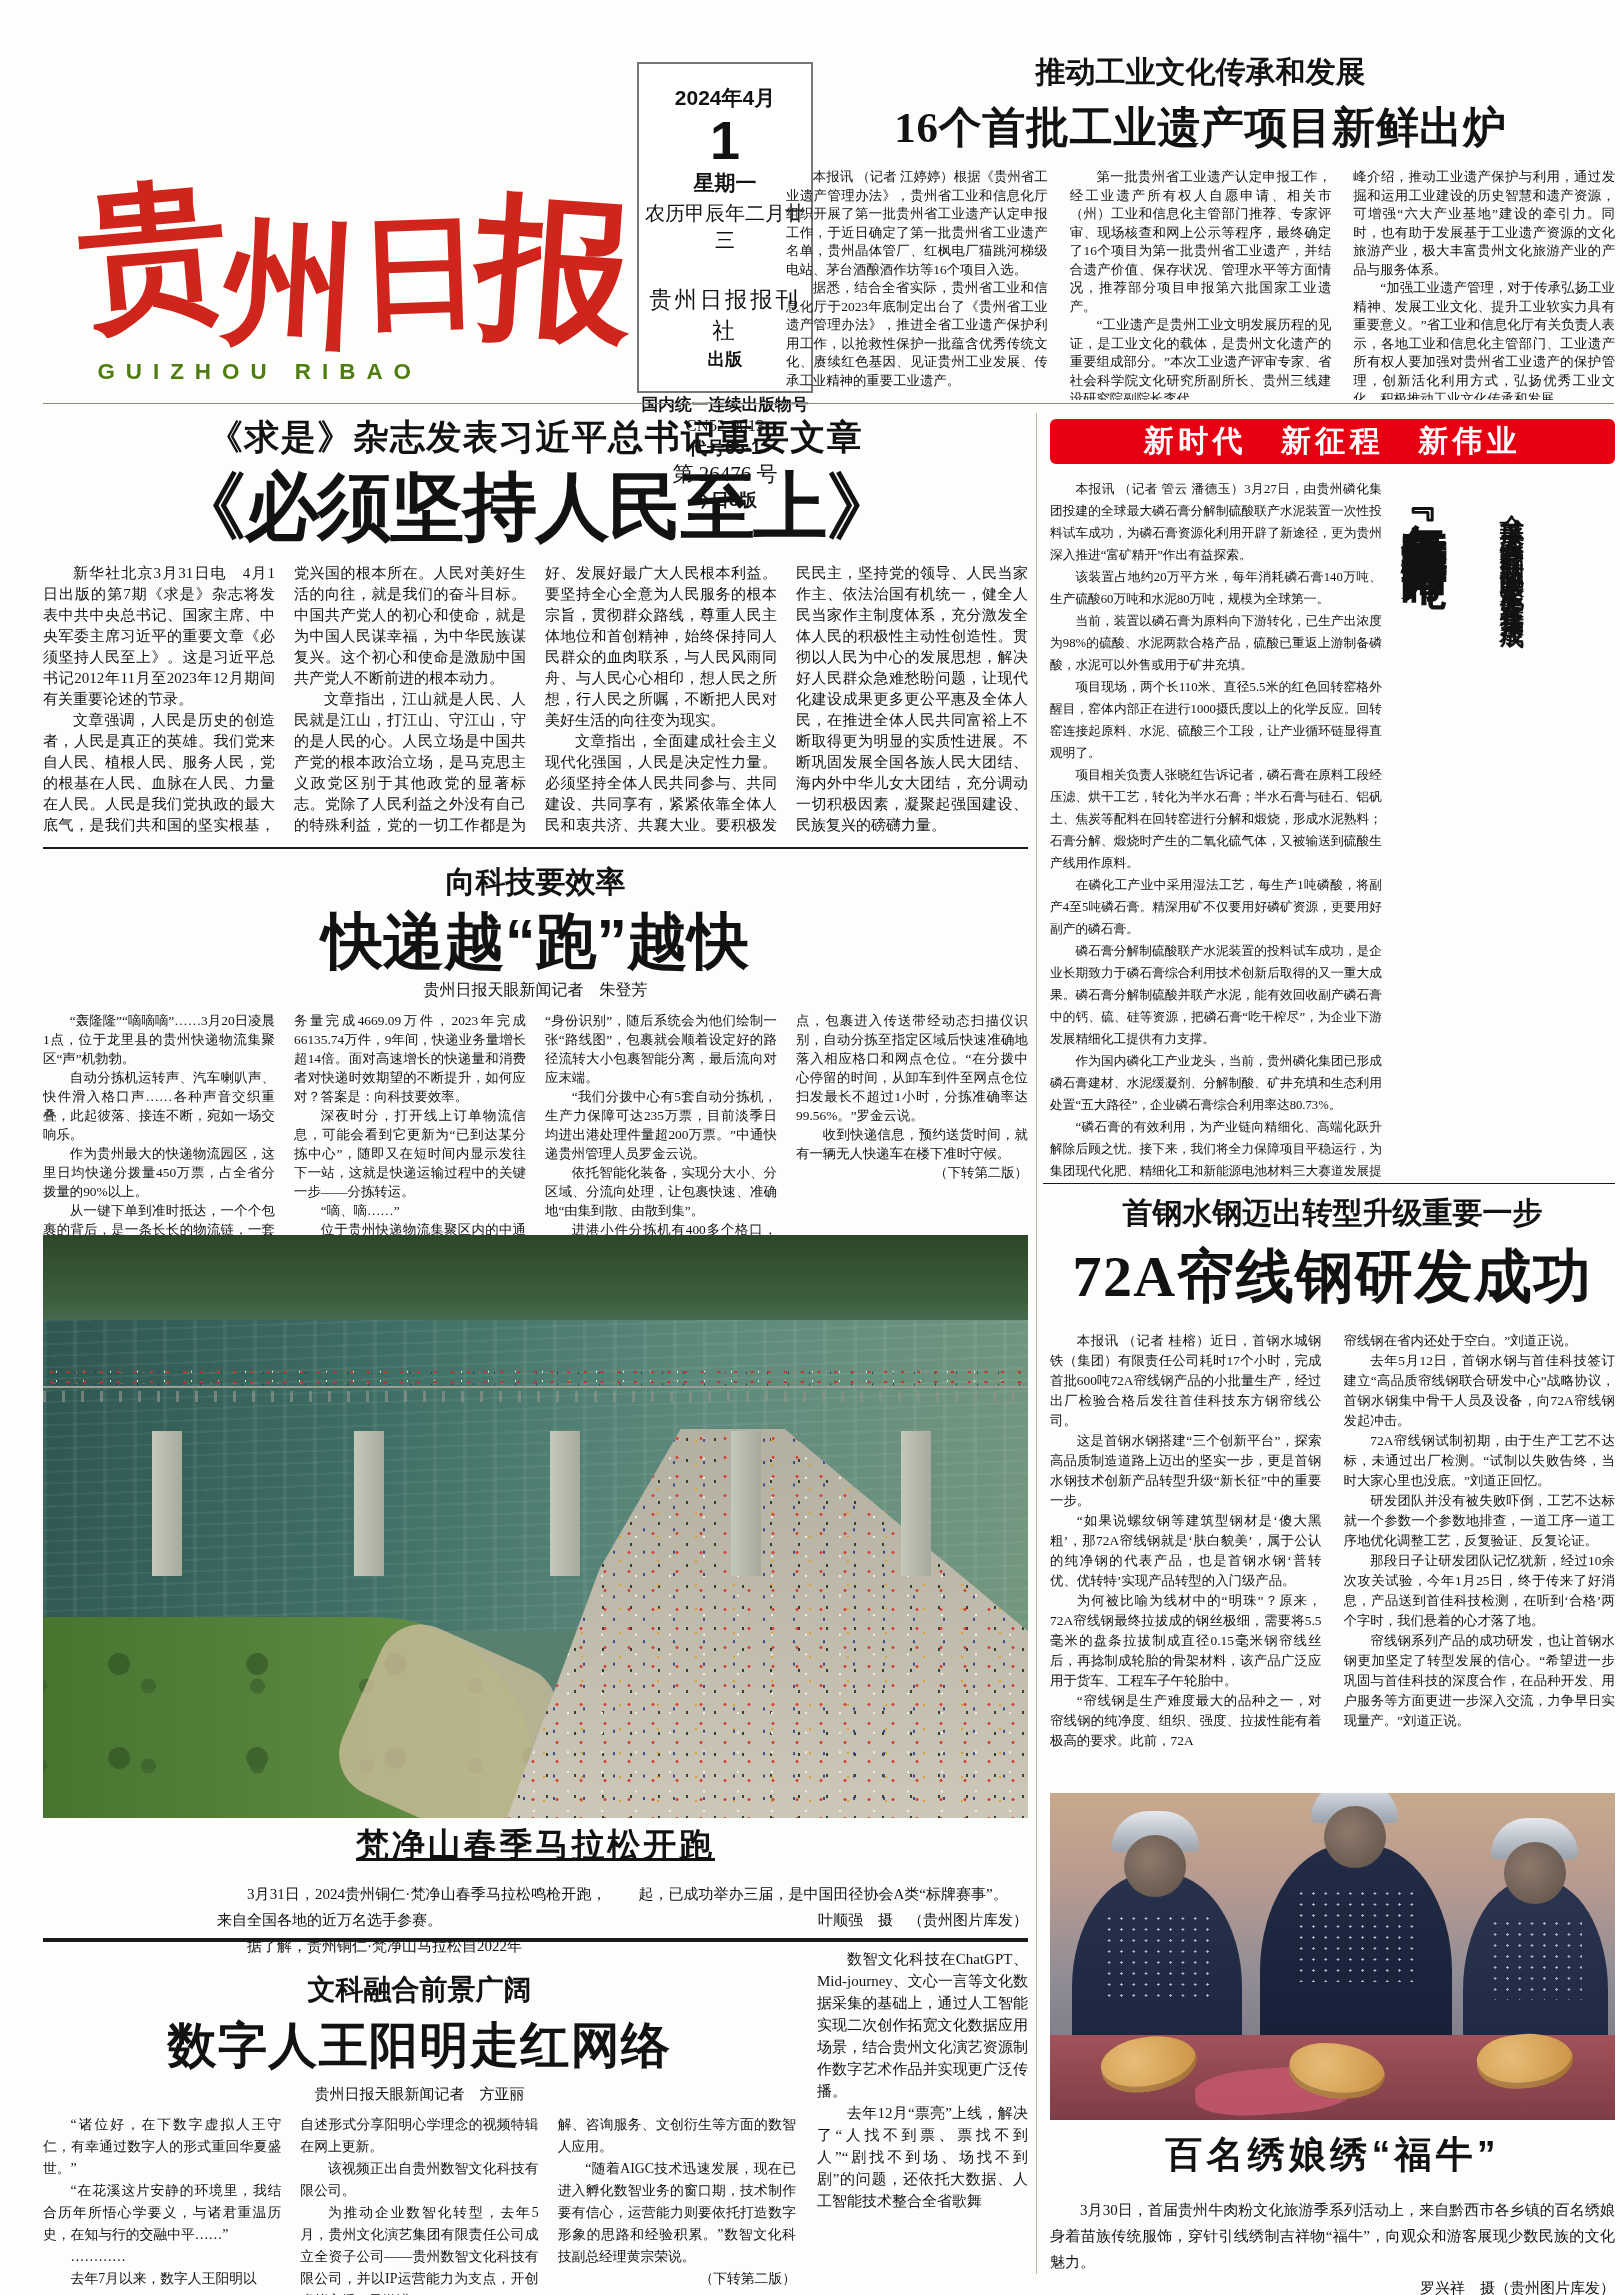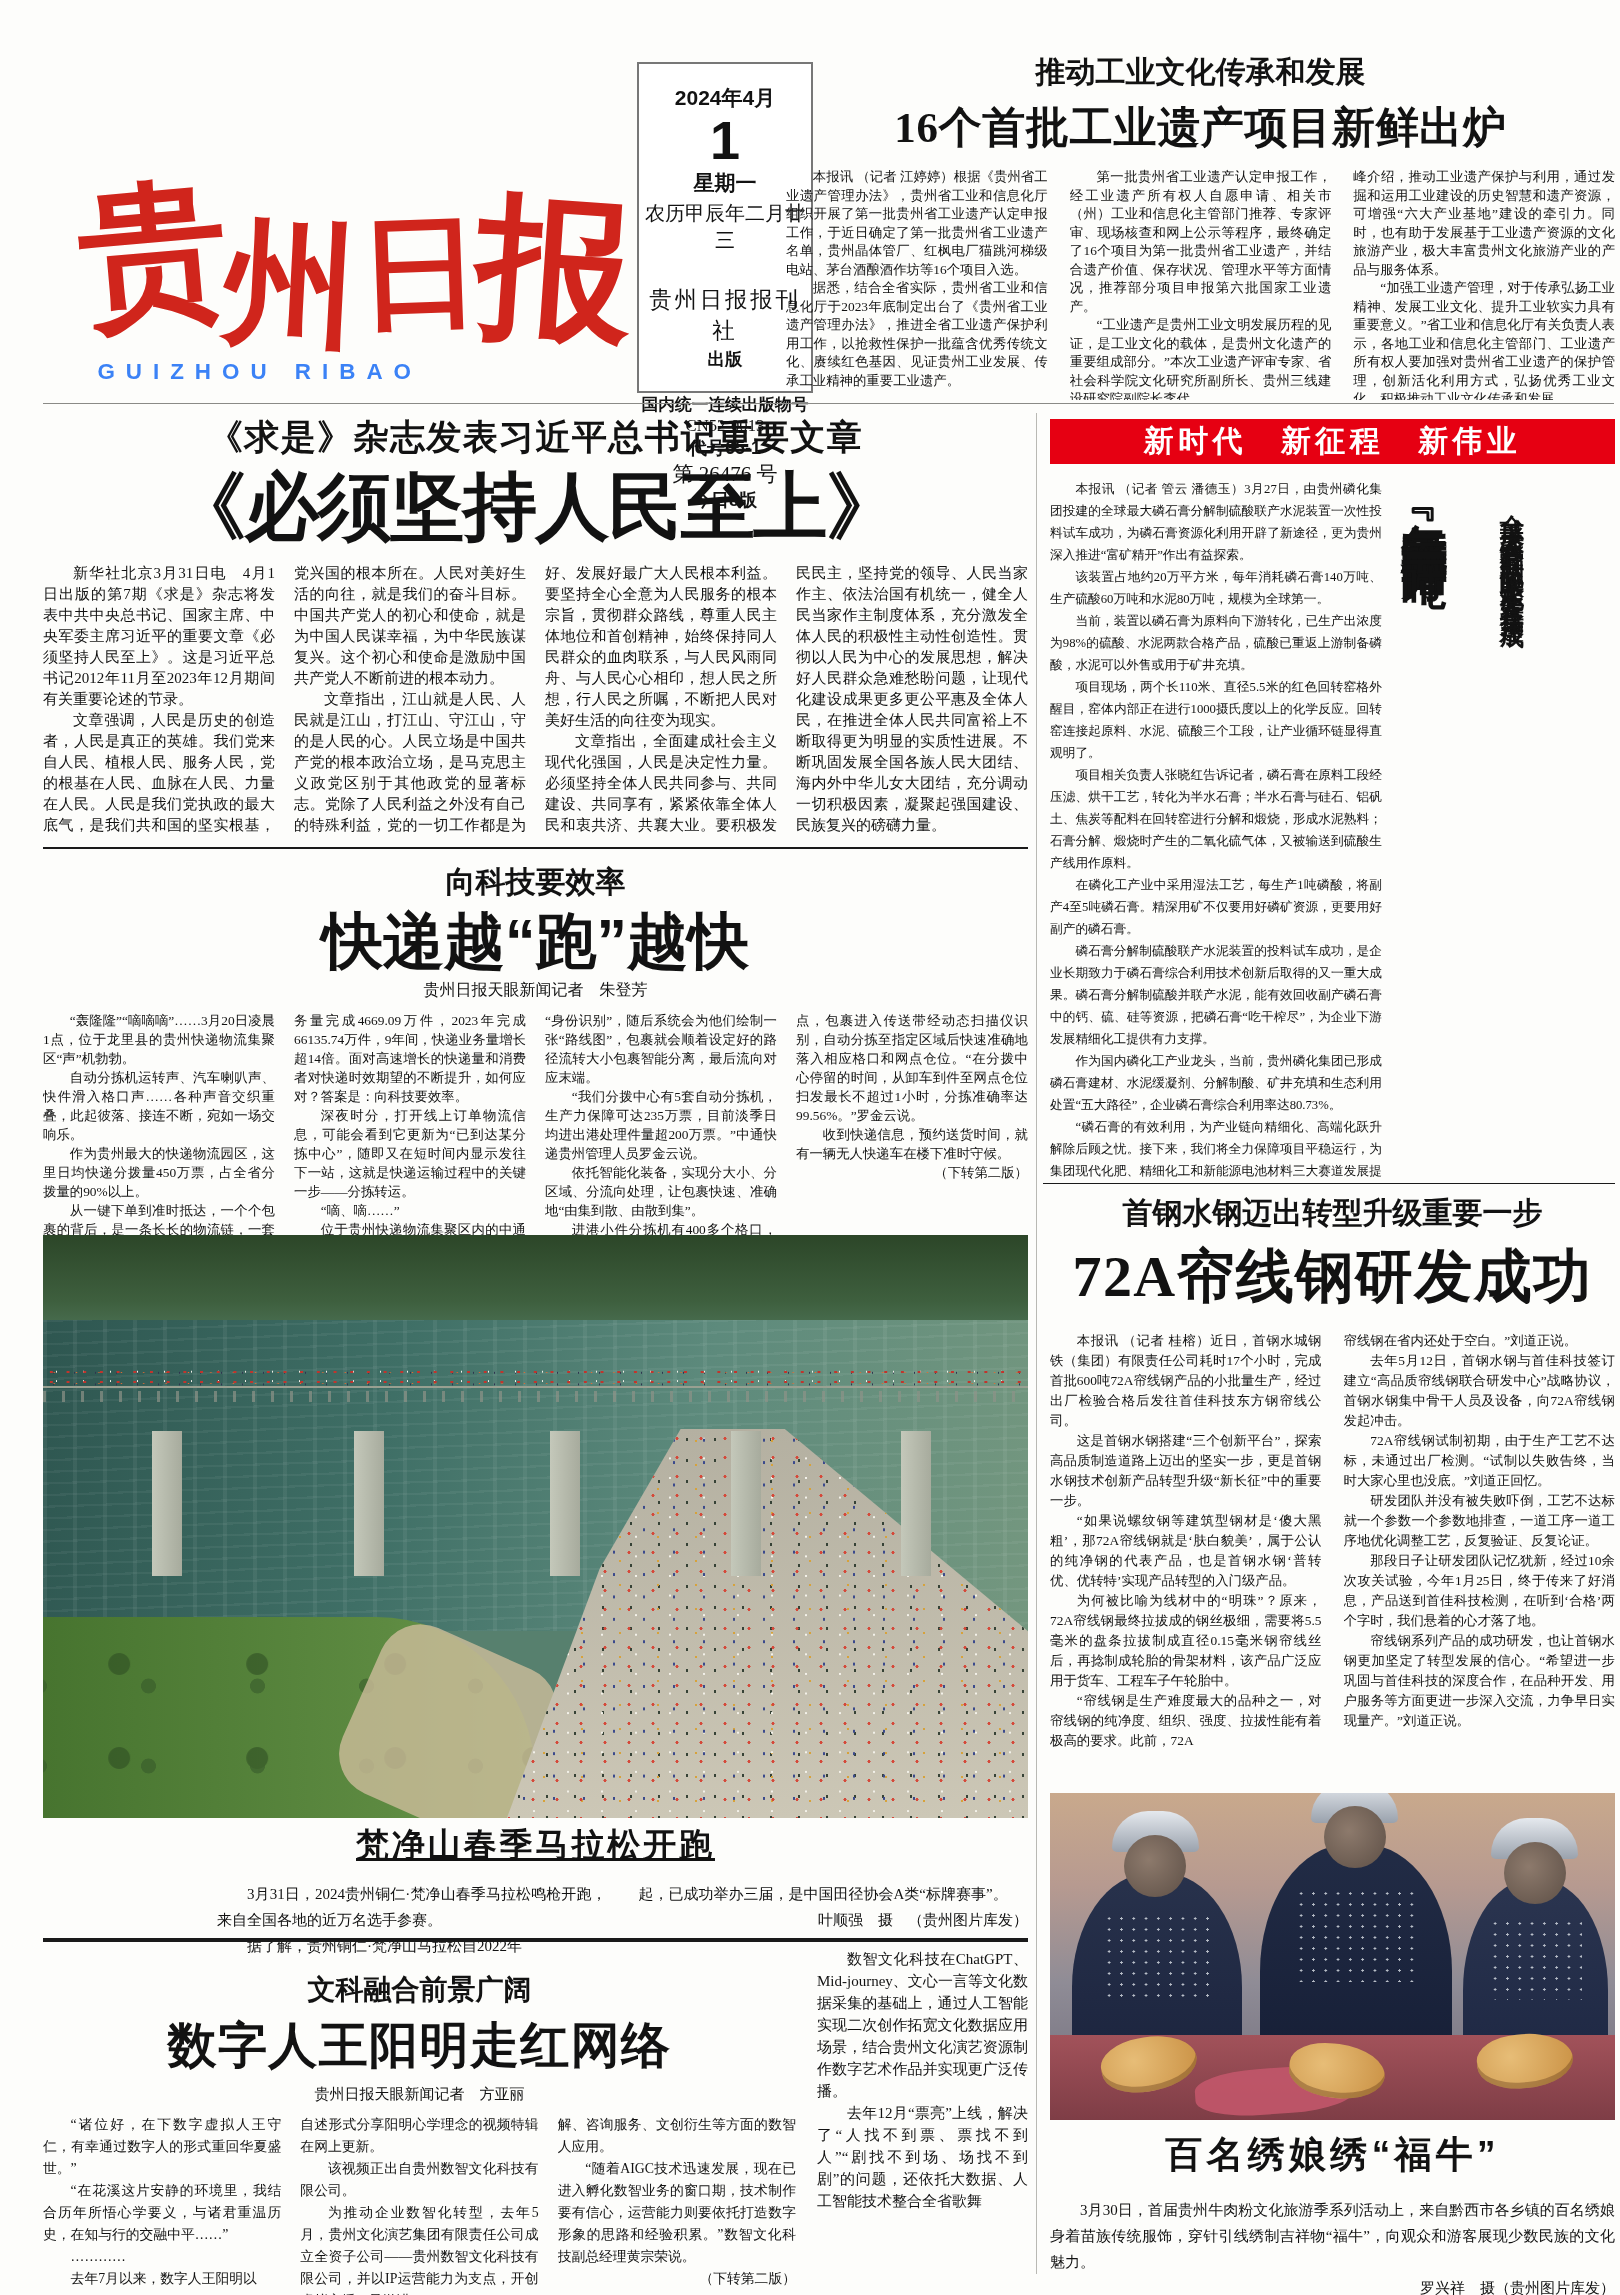--- a/index.html
+++ b/index.html
@@ -6,21 +6,21 @@
   #page{position:relative;width:1621px;height:2295px;background:#fdfdfb;overflow:hidden;
         font-family:"Liberation Serif",serif;color:#121212;}
   
   .masthead{position:absolute;left:80px;top:51px;width:550px;height:340px;}
   .calli{display:flex;align-items:flex-end;height:275px;color:#d0251c;font-family:"DejaVu Serif",serif;font-weight:bold;}
   .calli span{display:inline-block;line-height:.9;}
   .c0{font-size:148px;transform:rotate(-5deg) translateY(-5.8px);}
   .c1{font-size:134px;transform:rotate(3deg) translateY(19px);margin-left:-4.3px;}
   .c2{font-size:122px;transform:rotate(-2deg) translateY(1.4px);margin-left:1.4px;}
   .c3{font-size:156px;transform:rotate(4deg) translateY(13px);margin-left:-2.9px;}
-  .romanized{margin-top:33px;margin-left:17.4px;color:#3b82f6;font-family:"Liberation Sans",sans-serif;
+  .romanized{margin-top:33px;margin-left:17.4px;color:#4d7c0f;font-family:"Liberation Sans",sans-serif;
              font-weight:bold;font-size:22.4px;letter-spacing:11px;}
   .datebox{position:absolute;left:637px;top:62px;width:172px;height:327px;border:2.9px double #777;
            text-align:center;background:#fff;}
   .db-month{font-family:"Liberation Sans",sans-serif;font-weight:bold;font-size:21px;margin-top:20px;}
   .db-day{font-family:"Liberation Sans",sans-serif;font-weight:bold;font-size:54px;line-height:1.05;}
   .db-week{font-family:"Liberation Sans",sans-serif;font-weight:bold;font-size:21px;}
   .db-lunar{font-size:20px;margin-top:2.9px;}
   .db-pub{font-size:22.4px;margin-top:30px;letter-spacing:2.9px;}
   .db-pub2{font-family:"Liberation Sans",sans-serif;font-weight:bold;font-size:17.4px;margin-top:1.4px;}
   .db-issnlabel{font-family:"Liberation Sans",sans-serif;font-weight:bold;font-size:16.7px;margin-top:22px;}
@@ -113,21 +113,21 @@
   .wang .headline-serif{font-size:49px;margin:4.3px 0 5.8px;letter-spacing:1.4px;}
   .wang .byline{font-size:15px;}
   .wang-left .cols{gap:19px;height:190px;margin-top:10px;}
   .wang .col{font-size:13.8px;line-height:22px;}
   .wang-side{position:absolute;right:0;top:0;width:211px;height:348px;font-size:15px;line-height:22px;
     text-align:justify;overflow:hidden;}
   .wang-side p{margin:0;text-indent:2em;}
   
   .banner{position:absolute;left:1050px;top:419px;width:565px;height:45px;background:#e60012;
     color:#fff;font-family:"Liberation Sans",sans-serif;font-weight:bold;font-size:30px;
-    display:flex;align-items:center;justify-content:center;letter-spacing:4.3px;}
+    display:flex;align-items:center;justify-content:center;letter-spacing:4.3px;border-radius:6px;}
   .phospho{position:absolute;left:1050px;top:478px;width:332px;height:704px;font-size:12.7px;
     line-height:22px;text-align:justify;overflow:hidden;}
   .phospho p{margin:0;text-indent:2em;}
   .vhead-main{position:absolute;left:1392px;top:487px;height:686px;writing-mode:vertical-rl;
     font-family:"Liberation Serif",serif;font-weight:bold;font-size:46px;letter-spacing:2.9px;line-height:1.4;}
   .vhead-sub{position:absolute;left:1496px;top:494px;height:673px;writing-mode:vertical-rl;
     font-family:"Liberation Serif",serif;font-weight:bold;font-size:24px;letter-spacing:5px;}
   
   .steel{position:absolute;left:1050px;top:1193px;width:565px;}
   .steel .kicker{font-size:30px;}

